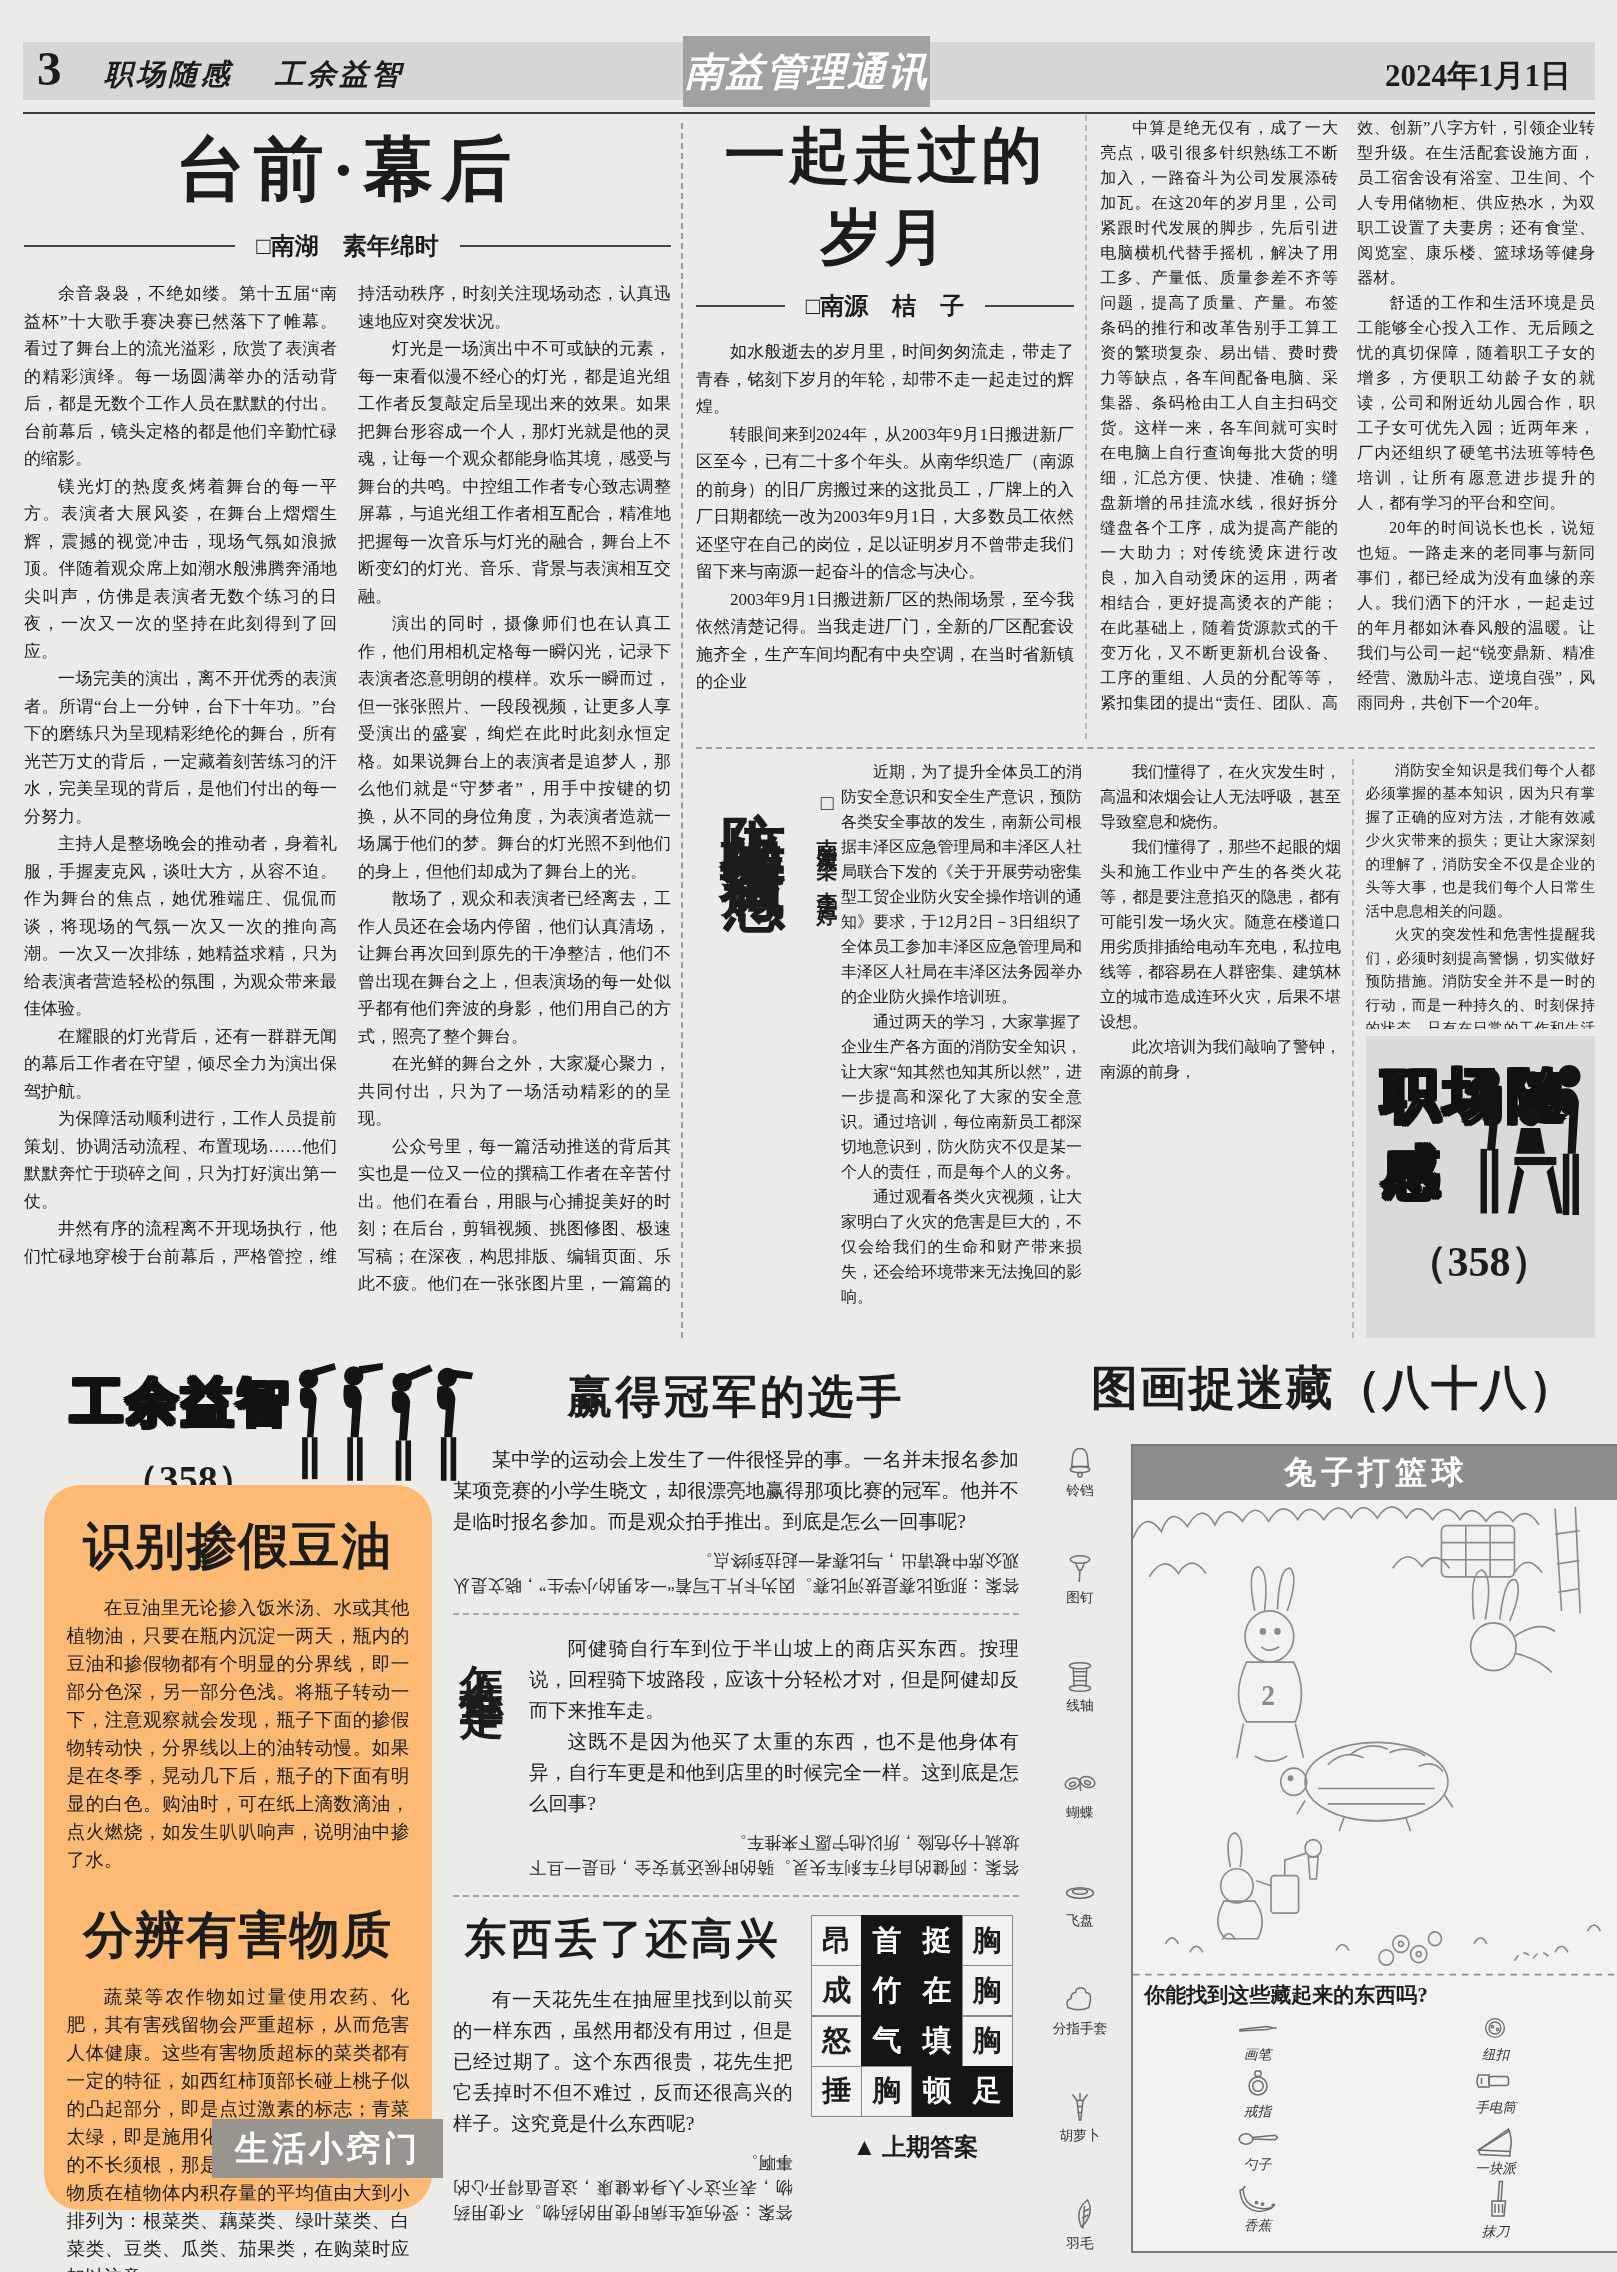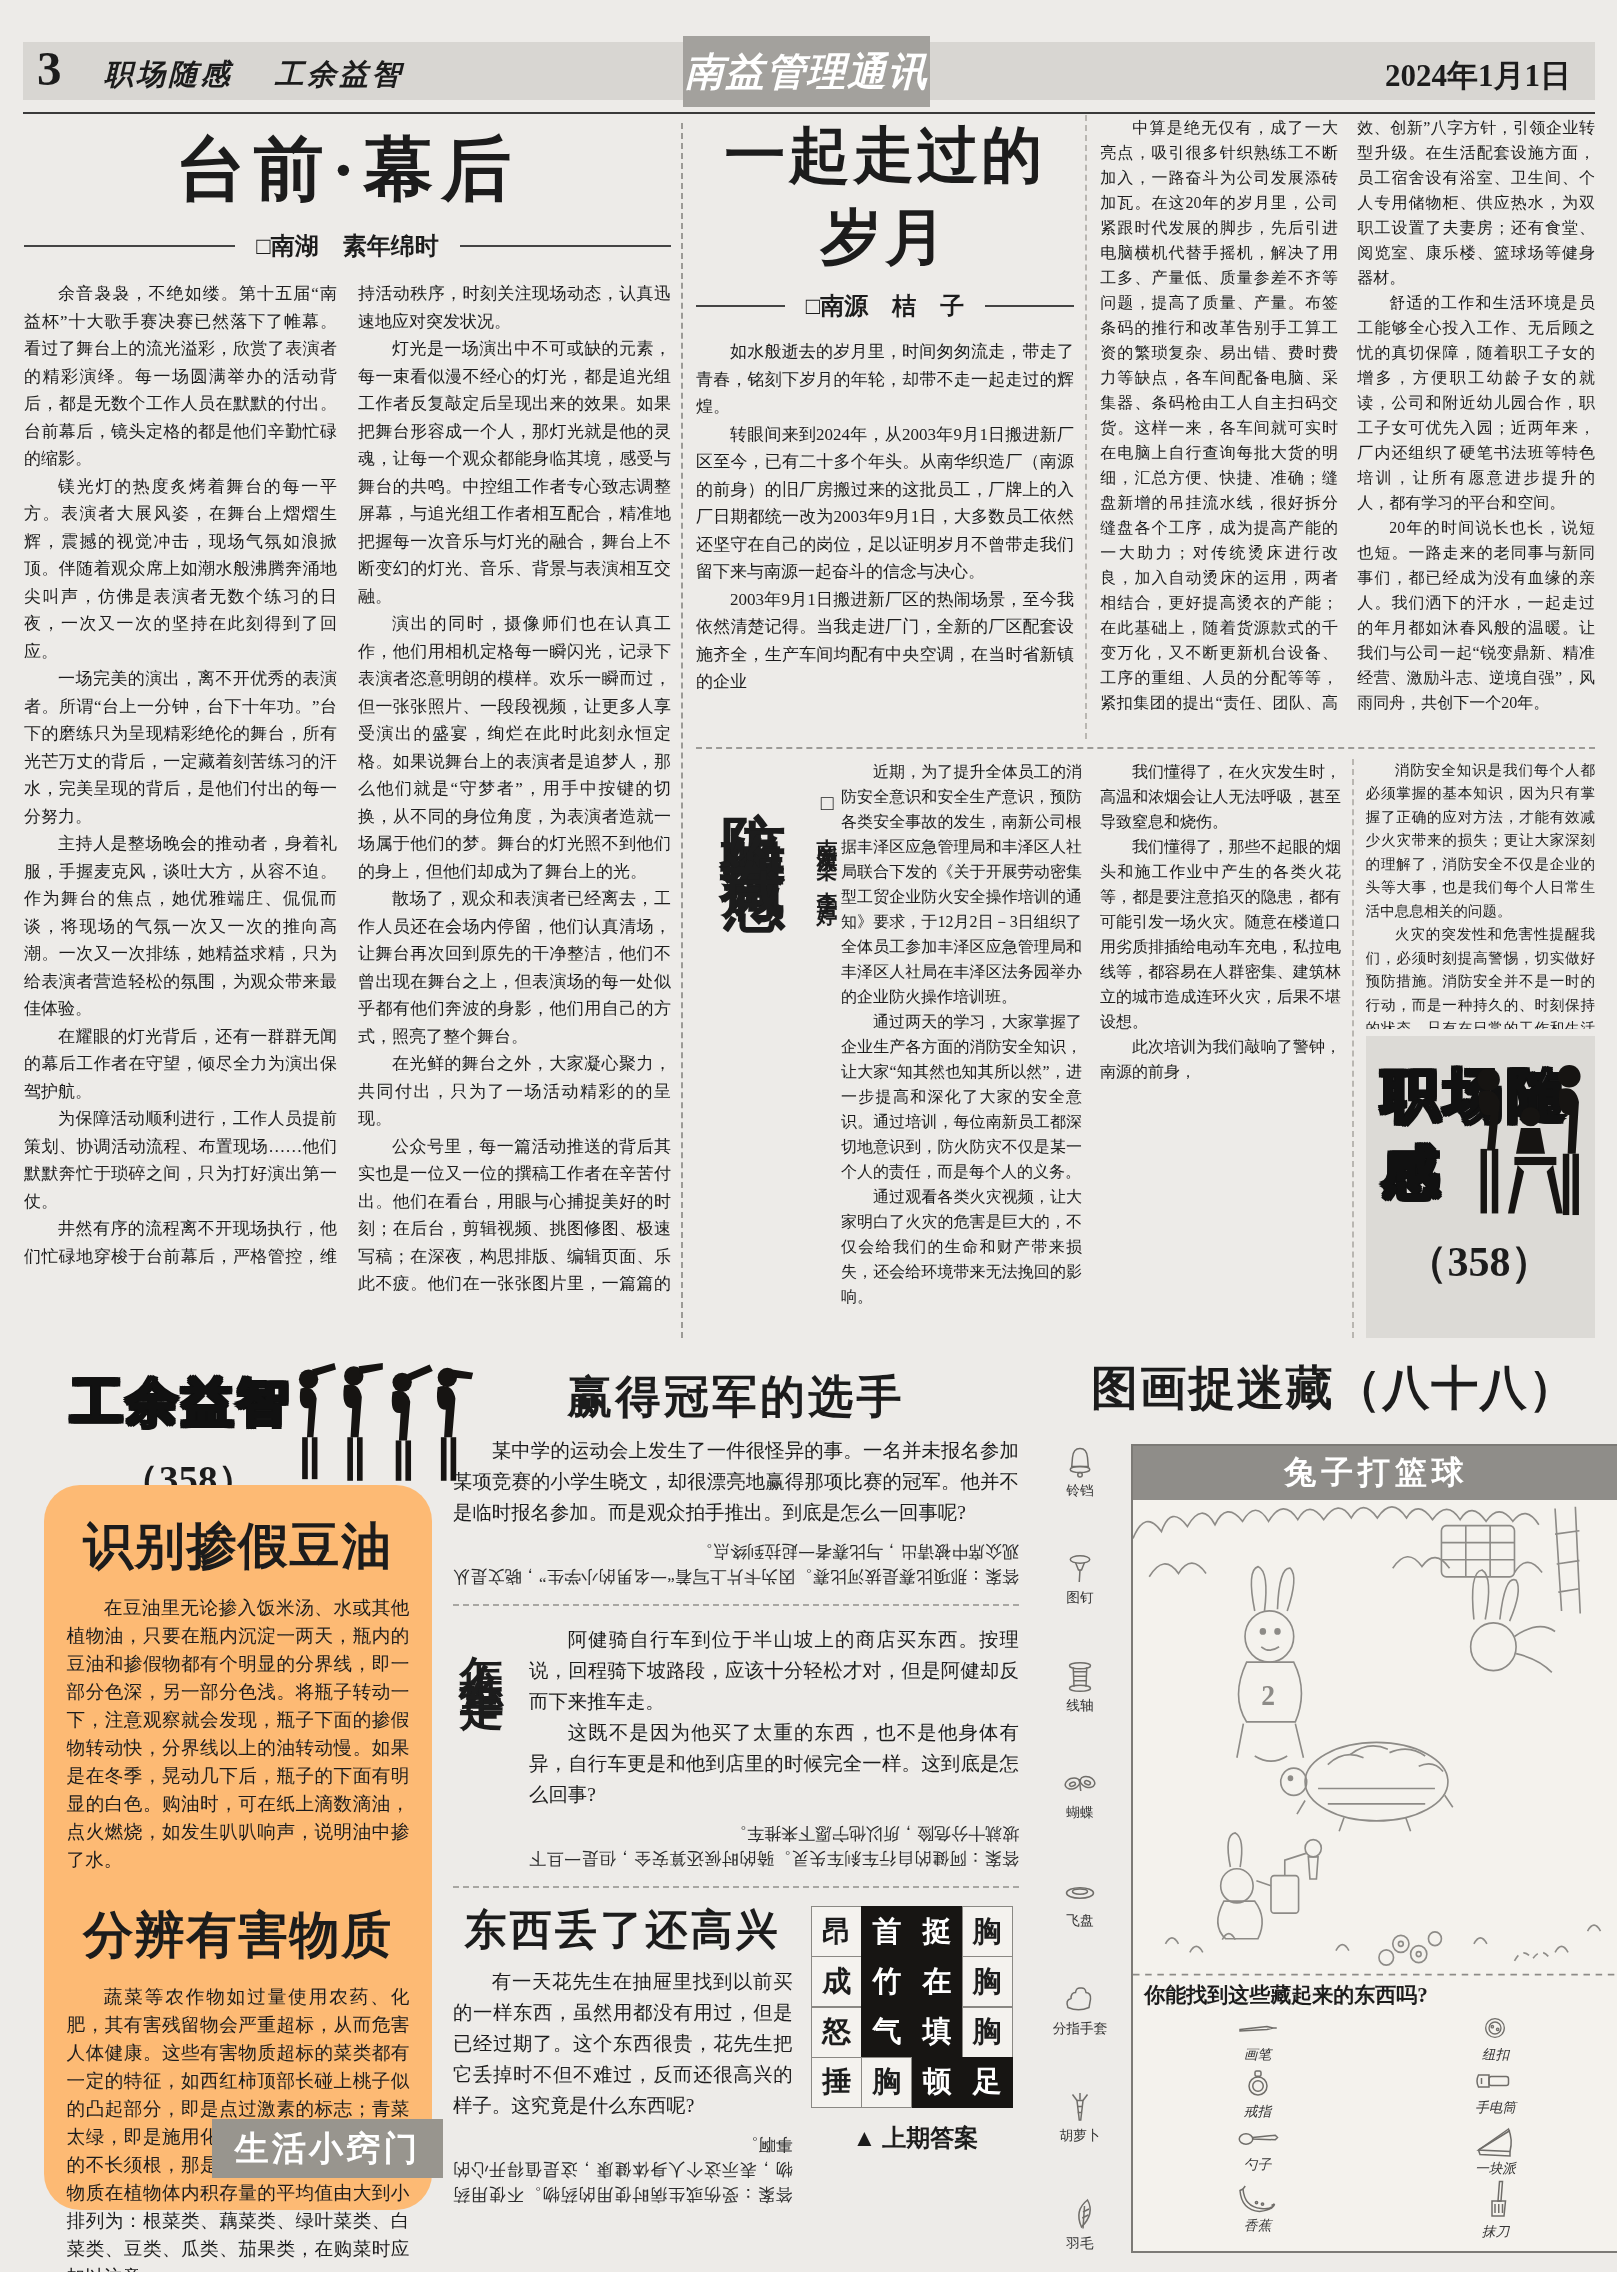--- a/index.html
+++ b/index.html
@@ -54,21 +54,21 @@
   .gy-badge .outline-txt{font-size:52px;letter-spacing:3.2px;}
   .gy-num{font-size:39px;font-weight:bold;margin:14.6px 0 0 49px;}
   .gy-art{position:absolute;left:218px;top:-4.9px;}
   .left-box{left:44px;top:1485px;width:388px;height:725px;background:#fdba74;border-radius:36px;padding:27.5px 22.6px;box-sizing:border-box;}
   .tip-title{font-size:50px;font-weight:bold;text-align:center;letter-spacing:1.6px;}
   .tip-body{margin-top:14.6px;font-size:18.6px;line-height:28px;}
   .tip-tag{position:absolute;right:-11.3px;bottom:32px;background:#98958e;color:#fff;
            font-size:34px;font-weight:bold;padding:6.5px 22.6px;letter-spacing:3.2px;}
   .middle{left:453px;top:1367px;width:566px;height:898px;}
   .r-title{font-size:45px;font-weight:bold;text-align:center;letter-spacing:3.2px;}
-  .r-body{margin-top:8px;font-size:19.4px;line-height:31px;}
+  .r-body{margin-top:17px;font-size:19.4px;line-height:31px;}
   .r-answer{transform:rotate(180deg);margin-top:11.3px;font-size:17px;line-height:25px;color:#2b2b2b;}
   .hdash{border-top:2.4px dashed #a8a6a2;margin:14.6px 0;}
   .r2{display:flex;gap:18px;}
   .r2-title{writing-mode:vertical-rl;text-orientation:upright;font-size:44px;font-weight:bold;width:58px;letter-spacing:8px;}
   .r2-content{flex:1;}
   .r3{display:flex;gap:19.4px;}
   .r3-left{flex:1;}
   .r3-left .r-title{text-align:center;font-size:42px;}
   .r3-right{width:207px;padding-top:4.9px;}
   .grid-row{display:flex;}

